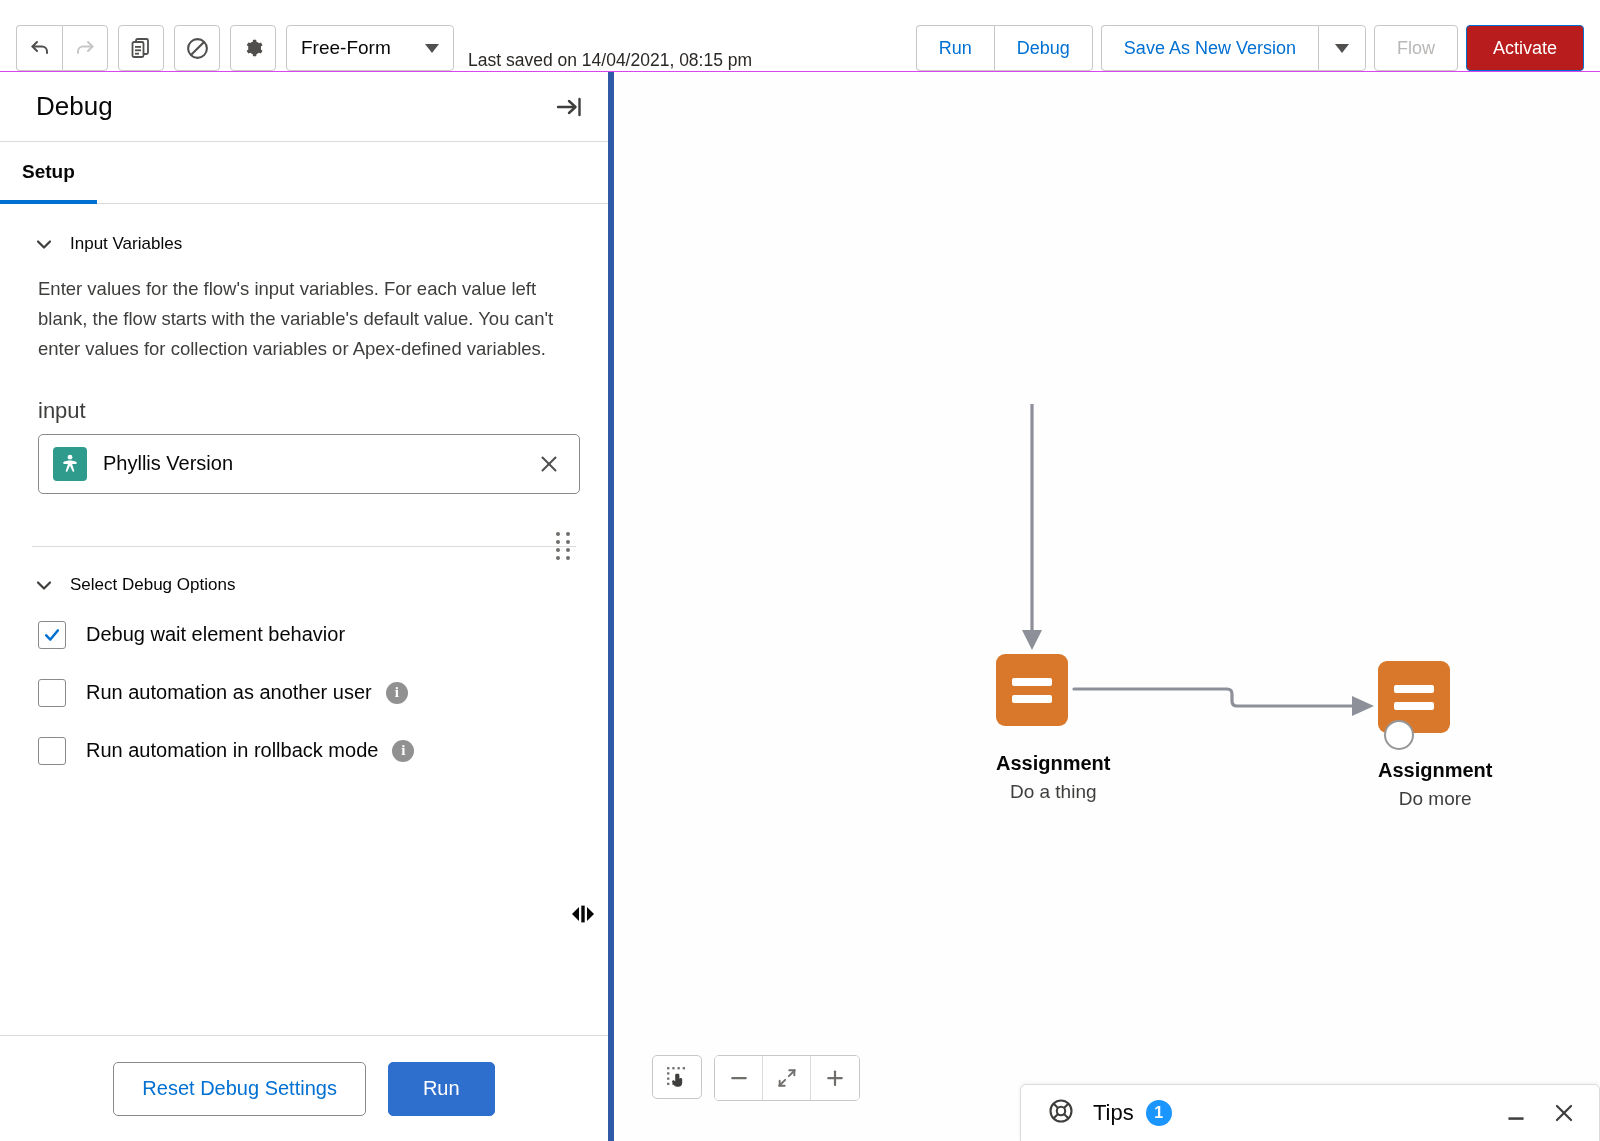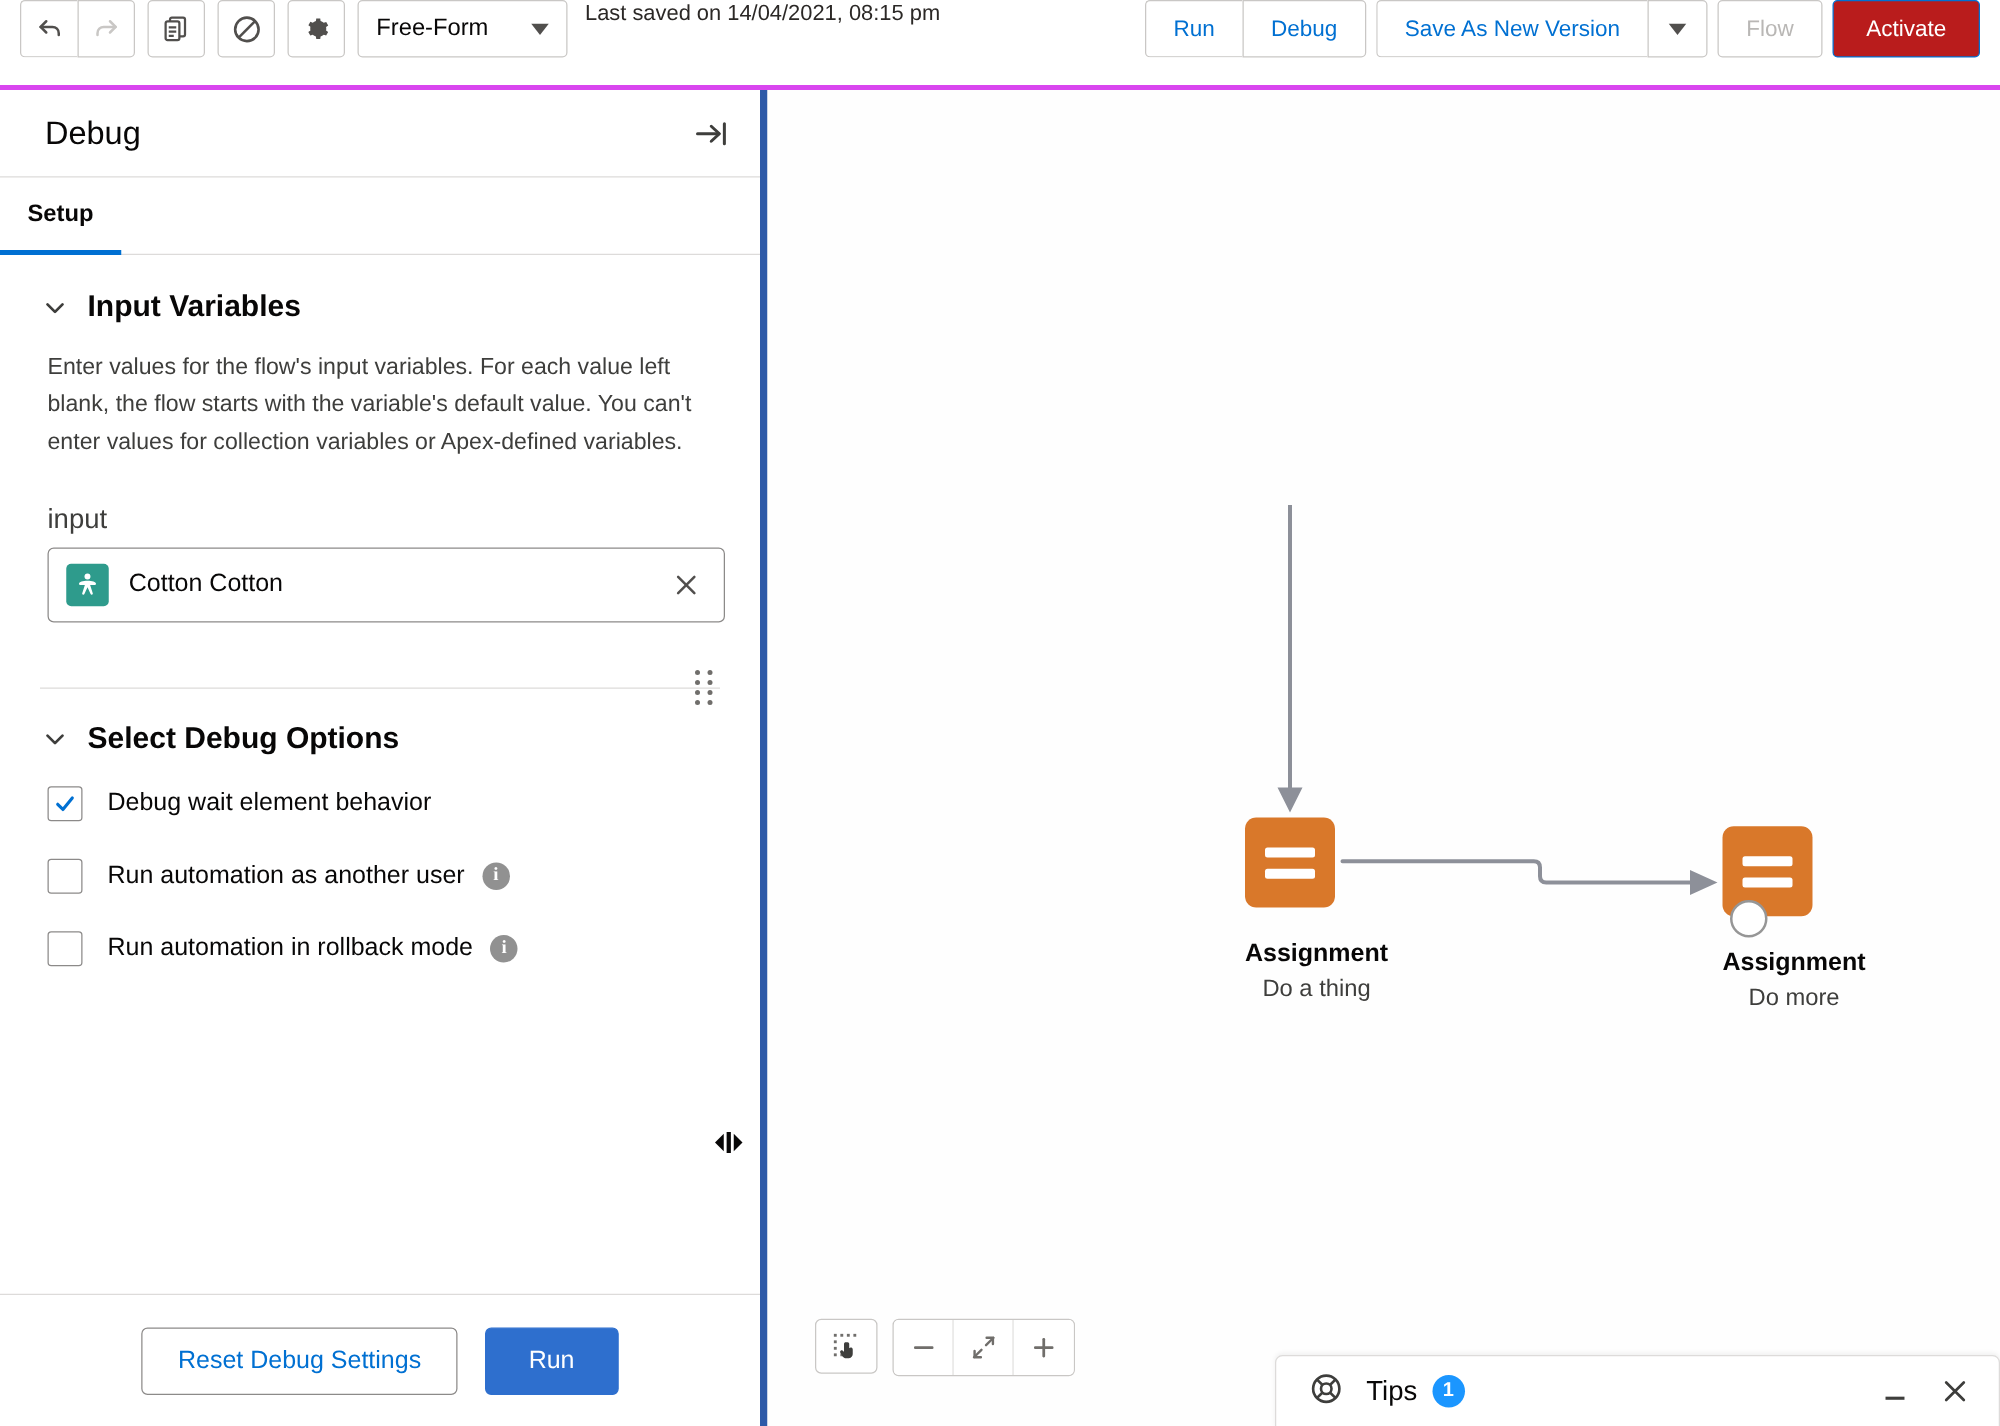--- a/index.html
+++ b/index.html
@@ -8,22 +8,22 @@
     font-family: "Liberation Sans", sans-serif;
     background: #ffffff;
     overflow: hidden;
     -webkit-font-smoothing: antialiased;
   }
   #app { position: relative; width: 1600px; height: 1141px; }
 
   
   .toolbar {
     position: absolute; left: 0; top: 0; width: 1600px; height: 72px;
-    background: #fff; border-bottom: 4px solid #d946ef;
-    display: flex; align-items: flex-start; padding: 0 16px;
+    background: #fff; border-bottom: 1px solid #d946ef;
+    display: flex; align-items: flex-end; padding: 0 16px;
   }
   .btn-group { display: flex; align-items: center; }
   .icon-btn {
     width: 46px; height: 46px;
     border: 1px solid #c9c7c5; background: #fff;
     display: flex; align-items: center; justify-content: center;
     cursor: pointer; border-radius: 4px; margin: 0;
   }
   .icon-btn.joined-left  { border-radius: 4px 0 0 4px; border-right: none; }
   .icon-btn.joined-right { border-radius: 0 4px 4px 0; }
@@ -84,21 +84,21 @@
     padding: 0 22px; display: flex; align-items: center;
     font-size: 19px; font-weight: bold; color: #080707; cursor: pointer;
     border-bottom: 4px solid transparent; position: relative; top: 1px;
   }
   .tab.active { border-bottom-color: #0070d2; }
 
   .panel-body { flex: 1 1 auto; overflow: hidden; position: relative; }
 
   .section { padding: 28px 32px 0 32px; }
   .section-head { display: flex; align-items: center; gap: 14px; margin-bottom: 18px; }
-  .section-title { font-size: 24px; color: #080707; font-weight: 700; }
+  .section-title { font-size: 17px; color: #080707; font-weight: 400; }
   .chev { cursor: pointer; display: flex; }
 
   .helptext {
     font-size: 18.5px; line-height: 1.62; color: #3e3e3c;
     max-width: 548px; padding: 0 2px 0 6px;
   }
 
   .field-label { font-size: 22px; color: #3e3e3c; margin: 34px 0 10px 6px; }
   .combobox {
     margin: 0 2px 0 6px; height: 60px; width: 542px;
@@ -332,21 +332,21 @@
 
         <div class="field-label">input</div>
 
         <div class="combobox">
           <span class="pill-icon">
             <svg width="22" height="22" viewBox="0 0 24 24" fill="#fff">
               <circle cx="12" cy="4.6" r="2.6"></circle>
               <path d="M12 8.2c-4 0-7.4 1.2-7.4 2.4s.7 1.5 2 1.5h3.1l-2.3 7.2c-.2.7.2 1.2.9 1.2.5 0 .9-.3 1.1-.8l2.6-5.7 2.6 5.7c.2.5.6.8 1.1.8.7 0 1.1-.5.9-1.2l-2.3-7.2h3.1c1.3 0 2-.3 2-1.5s-3.4-2.4-7.4-2.4z"></path>
             </svg>
           </span>
-          <span class="combobox-value">Cotton Cotton</span>
+          <span class="combobox-value">Phyllis Version</span>
           <span class="clear-x">
             <svg width="24" height="24" viewBox="0 0 24 24" stroke="#514f4d" stroke-width="2" stroke-linecap="round">
               <line x1="5.5" y1="5.5" x2="18.5" y2="18.5"></line>
               <line x1="18.5" y1="5.5" x2="5.5" y2="18.5"></line>
             </svg>
           </span>
         </div>
 
         <div class="sect-divider">
           <span class="grip">

